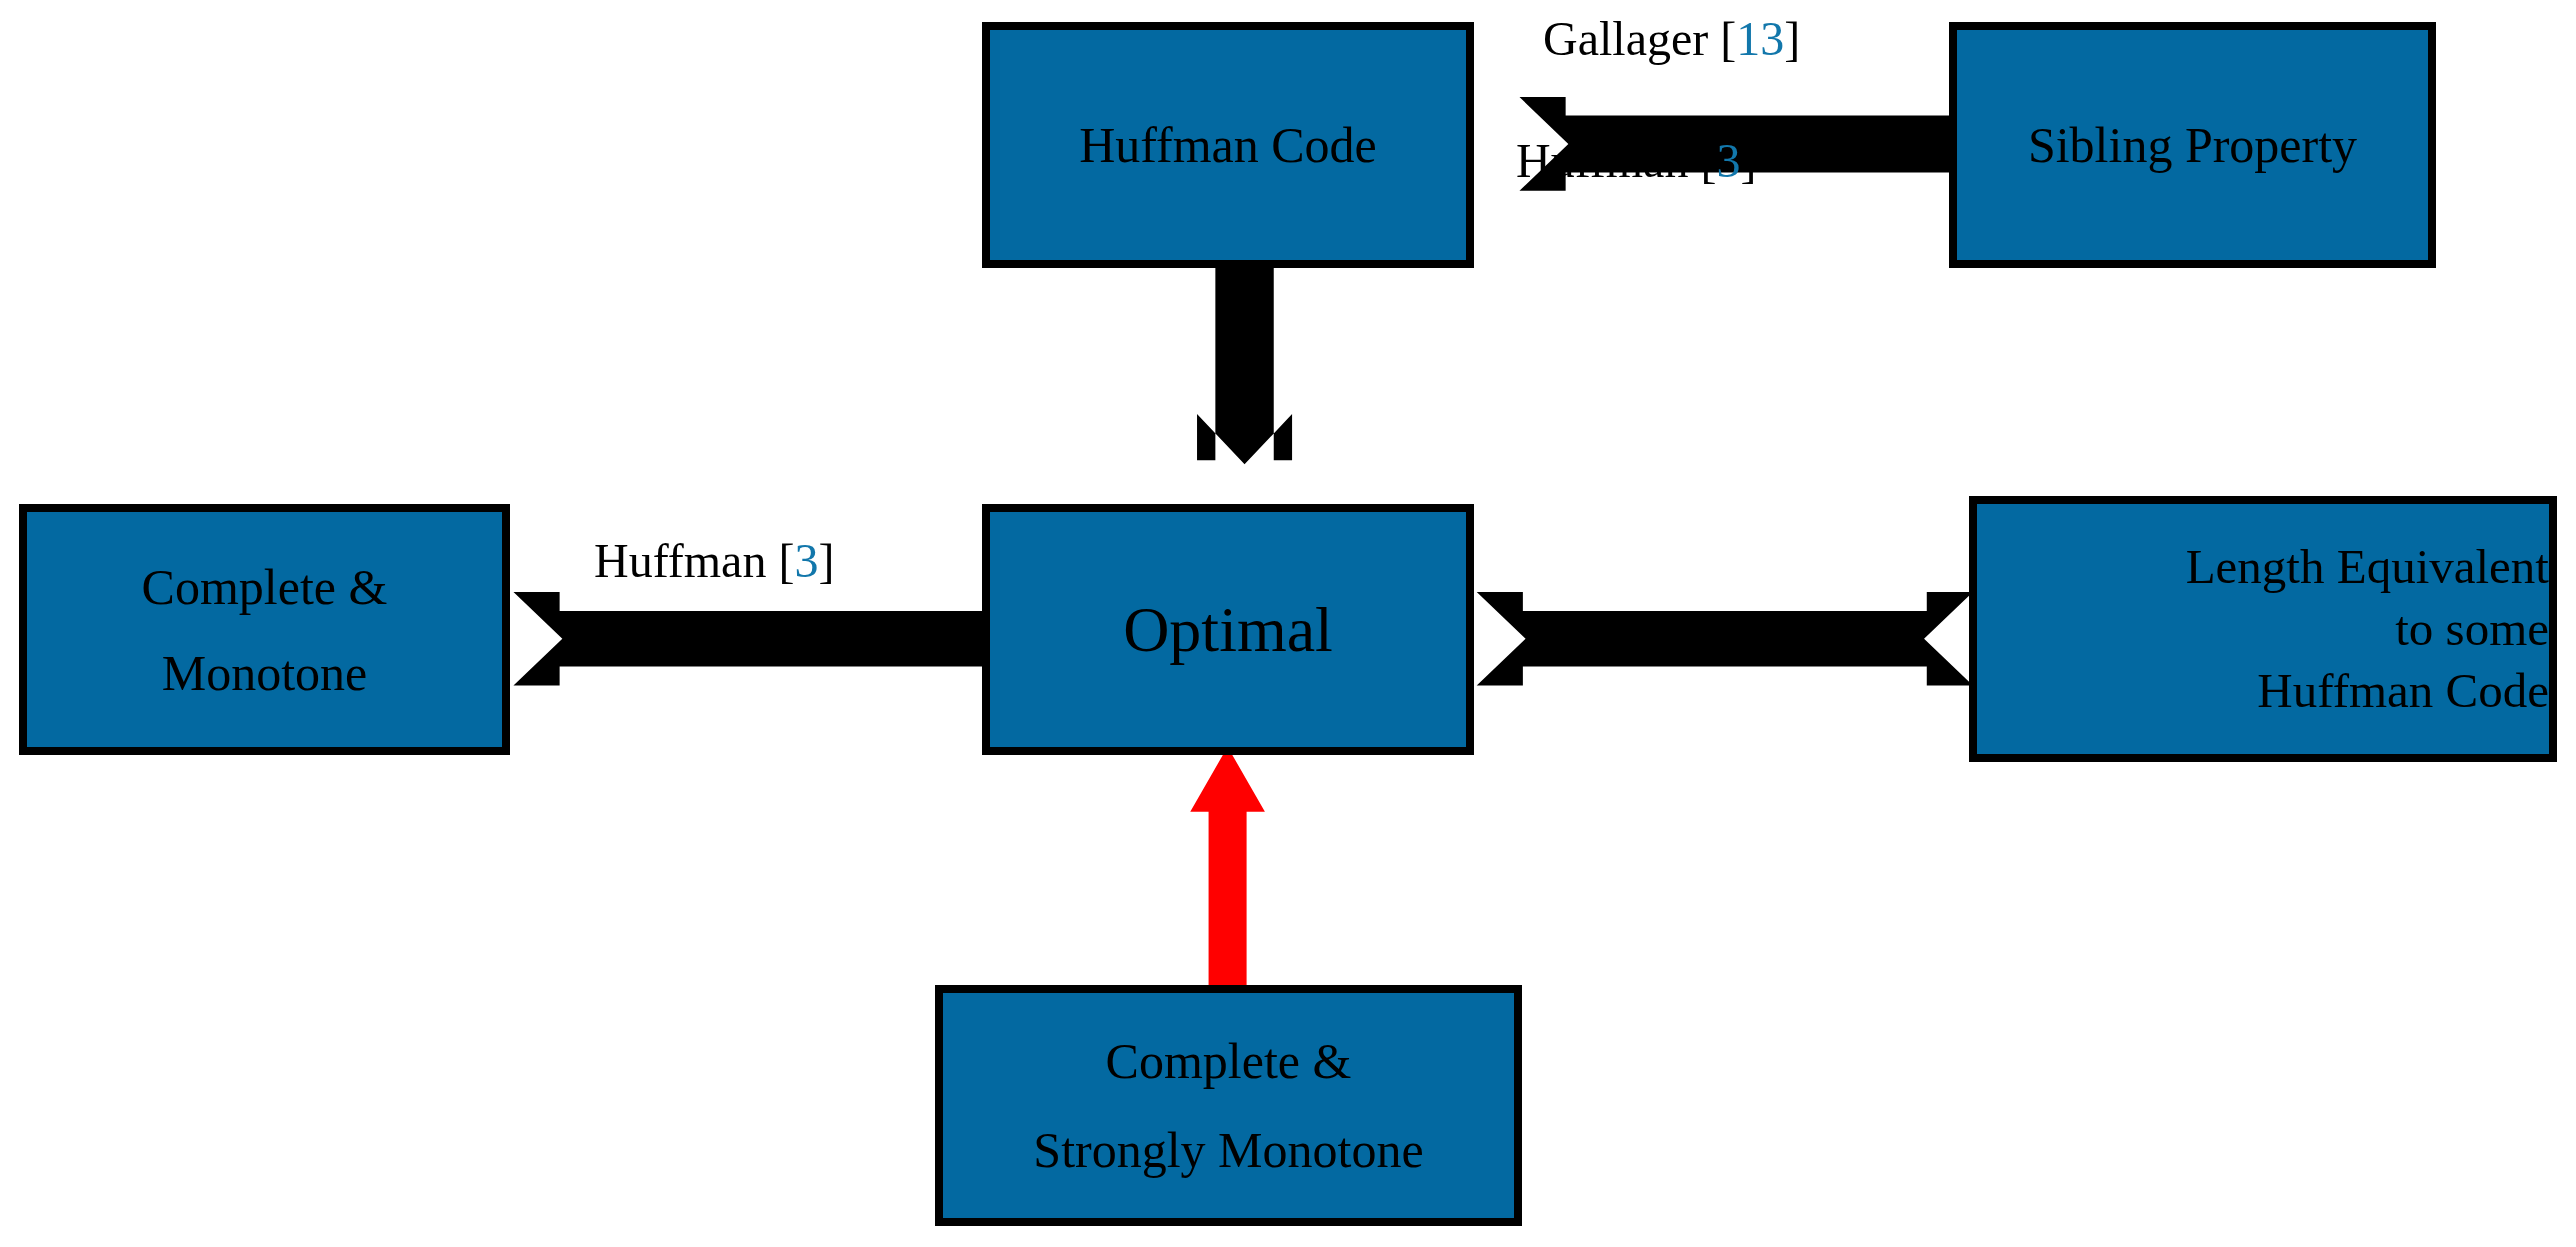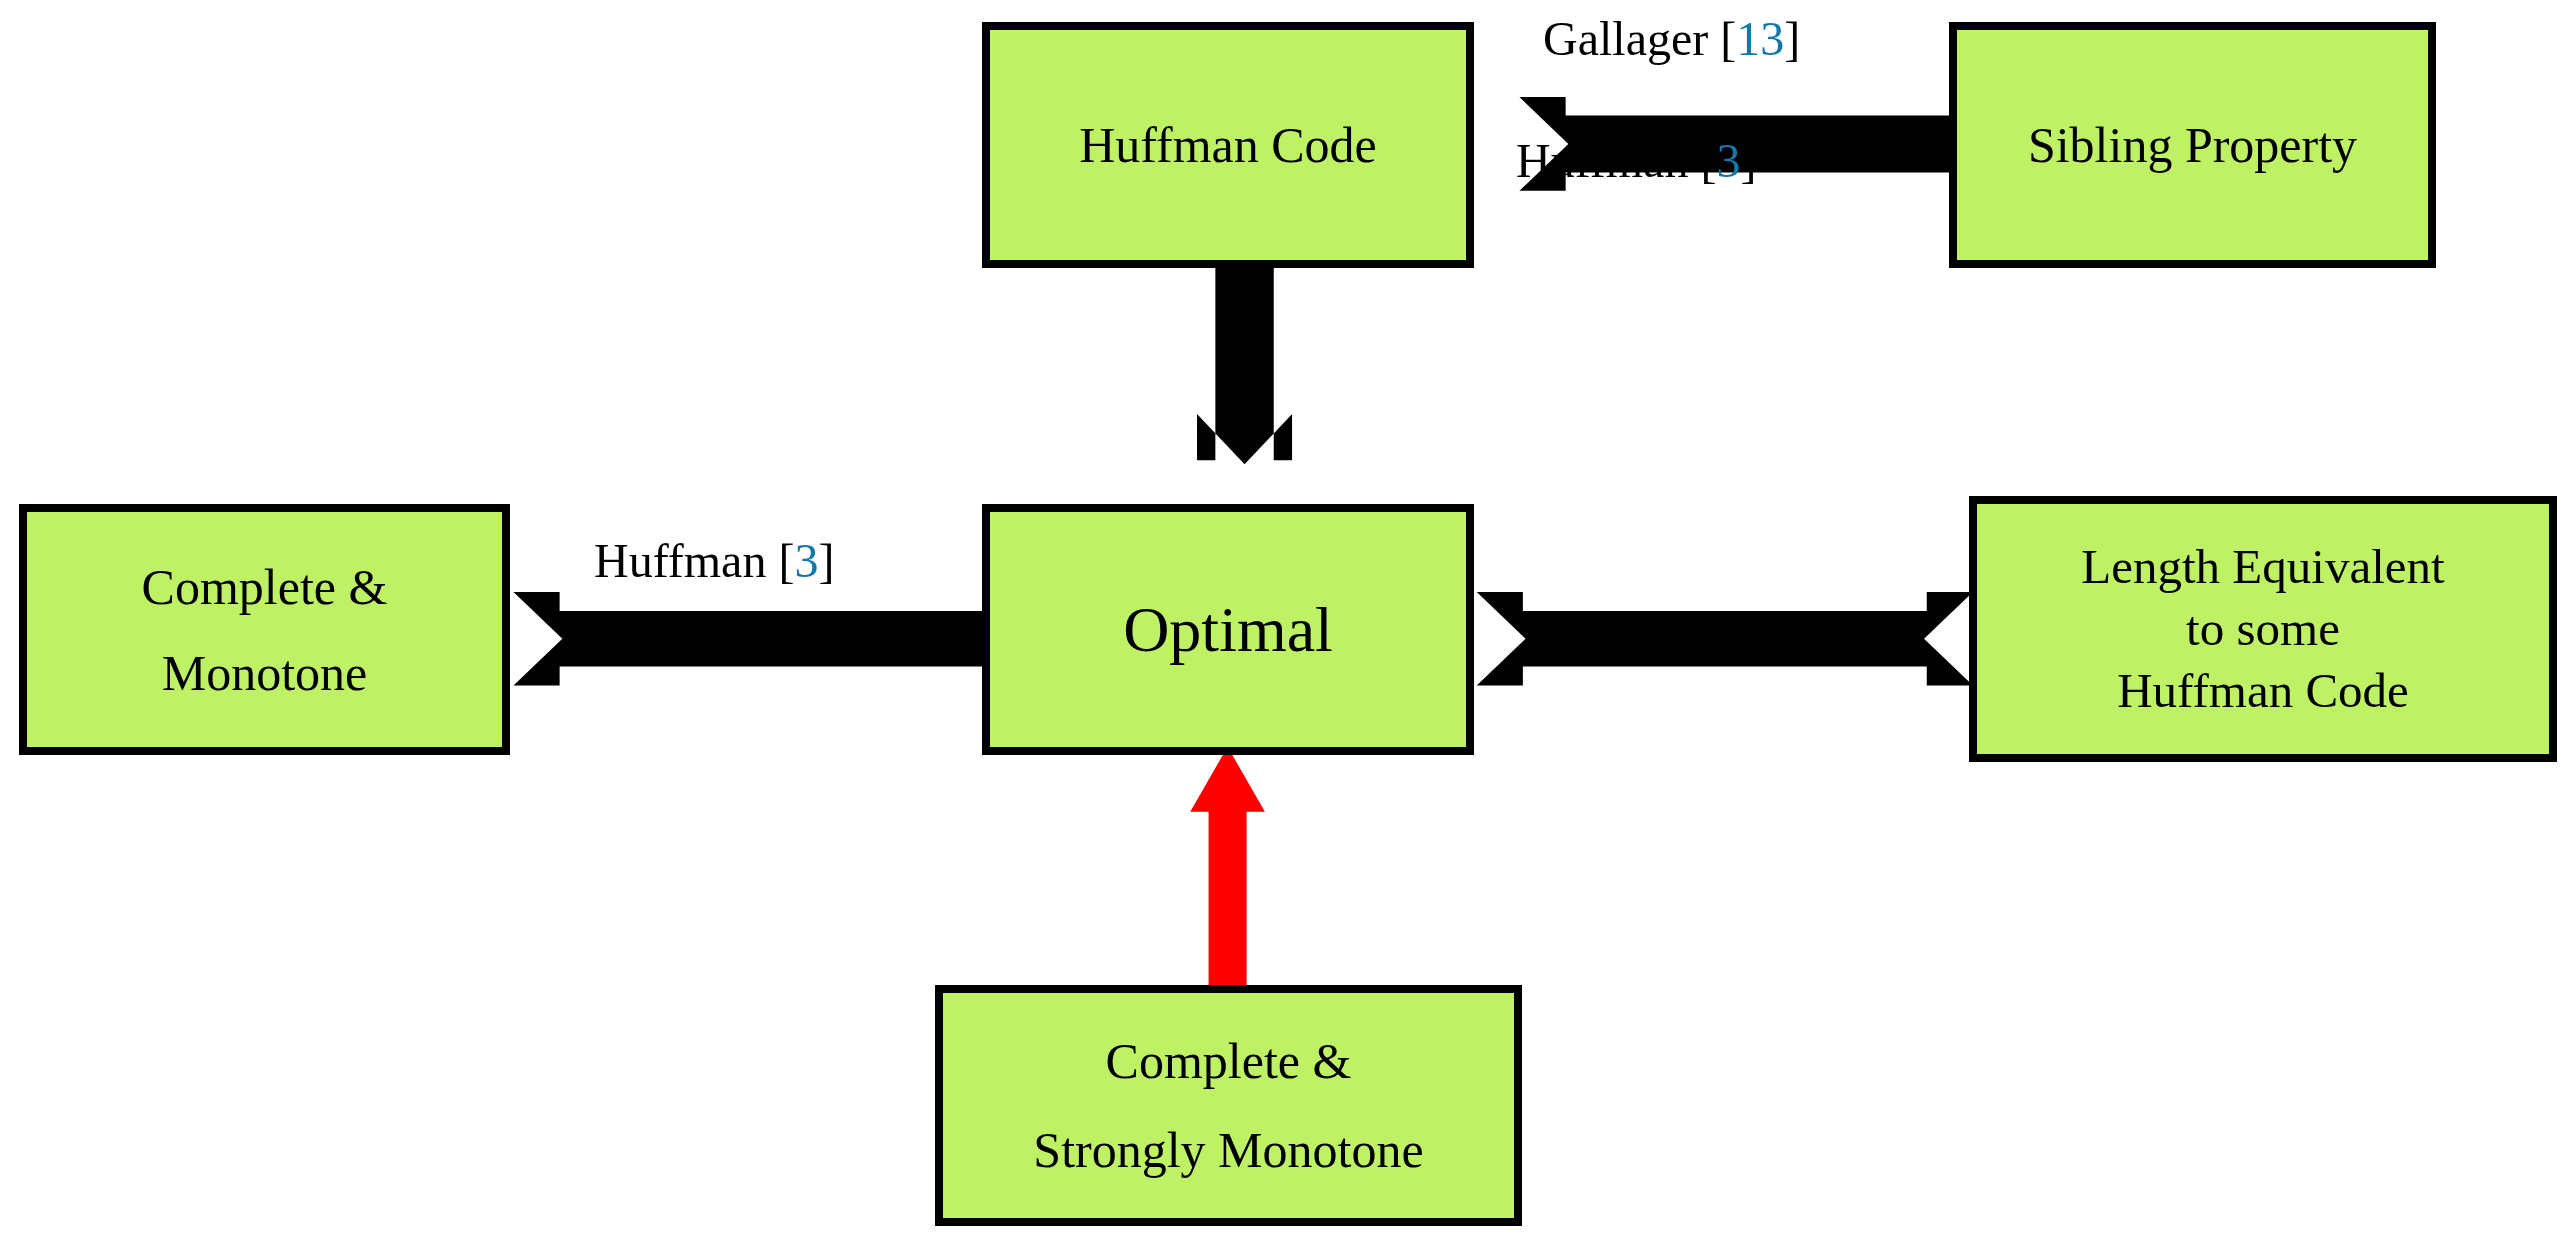--- a/index.html
+++ b/index.html
@@ -15,21 +15,21 @@
     position: relative;
     width: 2576px;
     height: 1247px;
     background: #ffffff;
     overflow: hidden;
   }
   .node {
     position: absolute;
     box-sizing: border-box;
     border: 8.8px solid #000000;
-    background: #bef264;
+    background: #0369a1;
     display: flex;
     flex-direction: column;
     align-items: center;
     justify-content: center;
     text-align: center;
     color: #000000;
     z-index: 3;
   }
   .node .line {
     display: block;
@@ -51,20 +51,21 @@
     line-height: 1.72;
   }
   #node-optimal {
     left: 982px; top: 504px; width: 492px; height: 251px;
     font-size: 64px;
   }
   #node-length-equivalent {
     left: 1969px; top: 496px; width: 588px; height: 266px;
     font-size: 49px;
     line-height: 1.27;
+    align-items: flex-end;
   }
   #node-complete-strongly-monotone {
     left: 935px; top: 985px; width: 587px; height: 241px;
     font-size: 50px;
     line-height: 1.78;
   }
 
   
   .edge-label {
     position: absolute;

